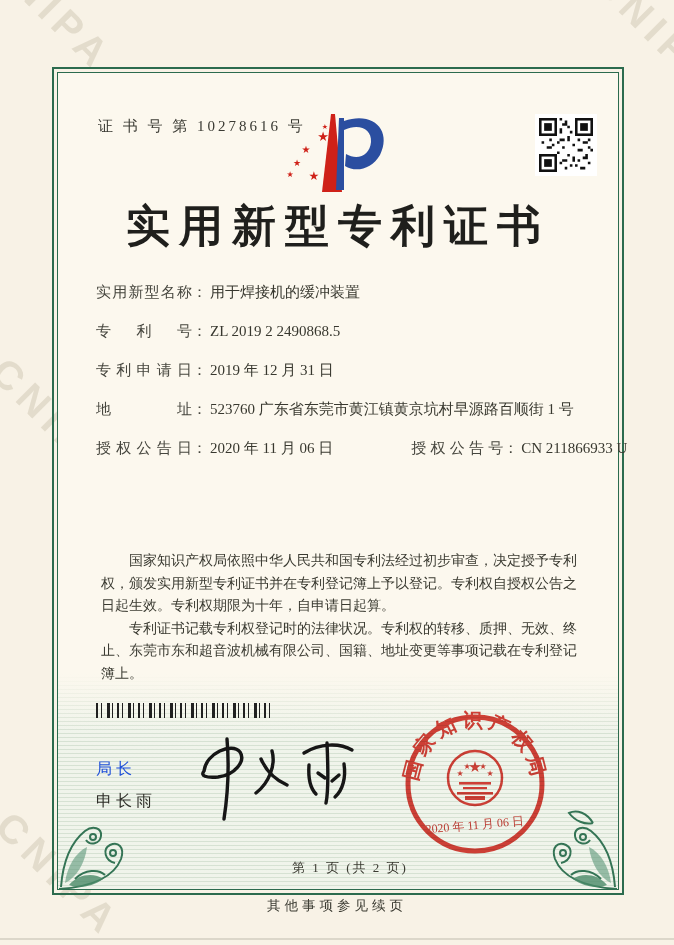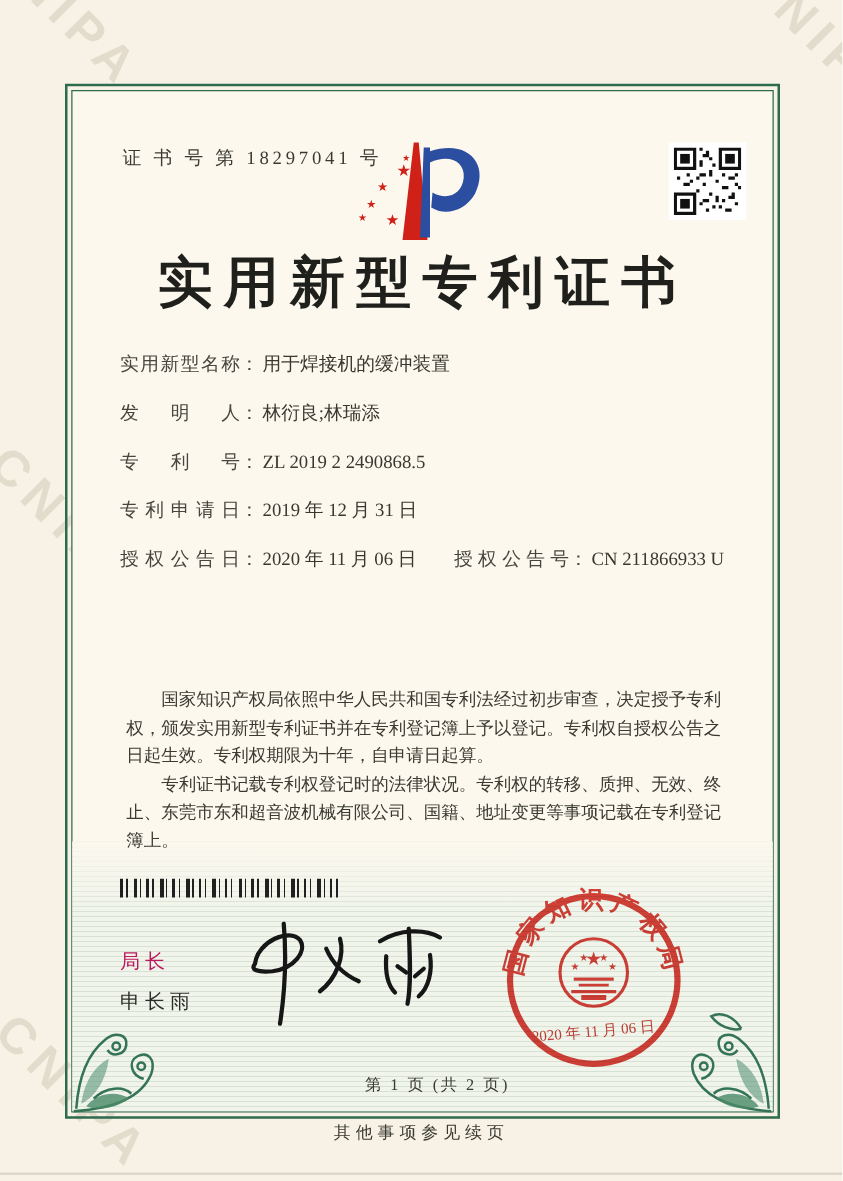--- a/index.html
+++ b/index.html
@@ -57,32 +57,32 @@
   .frow{height:39px;line-height:27px;white-space:nowrap;}
   .flabel{
     display:inline-block;width:96px;
     text-align:justify;text-align-last:justify;
     vertical-align:top;color:#46463e;
   }
   .fcolon{display:inline-block;width:18px;color:#46463e;}
   .fvalue{color:#38382f;}
   .grant-row{display:flex;}
   .grant-pair2{margin-left:30px;}
-  .grant-pair2 .flabel{width:92px;}
+  .grant-pair2 .flabel{width:92px;margin-left:48px;}
   .paras{
     position:absolute;left:43px;top:477px;width:476px;
     font-size:14px;line-height:22.5px;text-align:justify;color:#3a3a31;
   }
   .paras p{margin:0;text-indent:2em;}
   .barcode{
     position:absolute;left:38px;top:630px;width:177px;height:15px;
     background:
       repeating-linear-gradient(90deg,#202020 0 2px,transparent 2px 5px,#202020 5px 6px,transparent 6px 11px,#202020 11px 14px,transparent 14px 16px,#202020 16px 17px,transparent 17px 21px);
   }
-  .signer-title{position:absolute;left:38px;top:686px;font-size:16px;letter-spacing:4px;color:#be185d;}
+  .signer-title{position:absolute;left:38px;top:686px;font-size:16px;letter-spacing:4px;color:#1d4ed8;}
   .signer-name{position:absolute;left:38px;top:718px;font-size:16px;letter-spacing:4px;color:#2e2e28;}
   .signature{position:absolute;left:128px;top:658px;width:182px;height:92px;}
   .seal{position:absolute;left:343px;top:637px;width:148px;height:148px;opacity:0.88;mix-blend-mode:multiply;}
   .page-indicator{
     position:absolute;left:12px;top:786px;width:100%;text-align:center;
     font-size:13px;letter-spacing:2px;color:#3a3a31;
   }
   .ornament{position:absolute;bottom:-4px;width:112px;height:92px;}
   .ornament.left{left:-3px;}
   .ornament.right{right:-3px;transform:scaleX(-1);}
@@ -102,21 +102,21 @@
   <span class="watermark" style="left:150px;top:112px;color:rgba(186,175,152,0.20);">CNIPA</span>
   <span class="watermark" style="left:466px;top:282px;color:rgba(186,175,152,0.28);">CNIPA</span>
   <span class="watermark" style="left:-25px;top:398px;">CNIPA</span>
   <span class="watermark" style="left:338px;top:548px;color:rgba(186,175,152,0.18);">CNIPA</span>
   <span class="watermark" style="left:-20px;top:852px;">CNIPA</span>
 
   <div class="frame">
 
     <div class="green-panel"></div>
 
-    <div class="cert-no">证 书 号 第 18297041 号</div>
+    <div class="cert-no">证 书 号 第 10278616 号</div>
 
     <svg class="logo" viewBox="0 0 120 94">
       <path d="M53,9 L57,9 L64,87 L44,87 Z" fill="#cf2118"></path>
       <path d="M61,13 L66,13 L66,85 L58,85 Z" fill="#2b4ea0"></path>
       <path d="M66,16 C96,6 114,26 102,50 C94,64 78,68 67,61 L68,49 C80,56 92,50 93,37 C94,24 81,18 66,25 Z" fill="#2b4ea0"></path>
       <g fill="#cf2118" font-size="12" text-anchor="middle">
         <text x="45" y="36" font-size="13">★</text>
         <text x="28" y="48" font-size="10">★</text>
         <text x="19" y="61" font-size="9">★</text>
         <text x="36" y="75" font-size="12">★</text>
@@ -143,27 +143,27 @@
       </svg>
     </div>
 
     <div class="title">实用新型专利证书</div>
 
     <div class="fields">
       <div class="frow">
         <span class="flabel">实用新型名称</span><span class="fcolon">：</span><span class="fvalue">用于焊接机的缓冲装置</span>
       </div>
       <div class="frow">
-        <span class="flabel">发明人</span><span class="fcolon">：</span><span class="fvalue">林衍良;林瑞添</span>
-      </div>
-      <div class="frow">
         <span class="flabel">专利号</span><span class="fcolon">：</span><span class="fvalue">ZL 2019 2 2490868.5</span>
       </div>
       <div class="frow">
         <span class="flabel">专利申请日</span><span class="fcolon">：</span><span class="fvalue">2019 年 12 月 31 日</span>
+      </div>
+      <div class="frow">
+        <span class="flabel">地址</span><span class="fcolon">：</span><span class="fvalue">523760 广东省东莞市黄江镇黄京坑村早源路百顺街 1 号</span>
       </div>
       <div class="frow grant-row">
         <span>
           <span class="flabel">授权公告日</span><span class="fcolon">：</span><span class="fvalue">2020 年 11 月 06 日</span>
         </span>
         <span class="grant-pair2">
           <span class="flabel">授权公告号</span><span class="fcolon">：</span><span class="fvalue">CN 211866933 U</span>
         </span>
       </div>
     </div>

